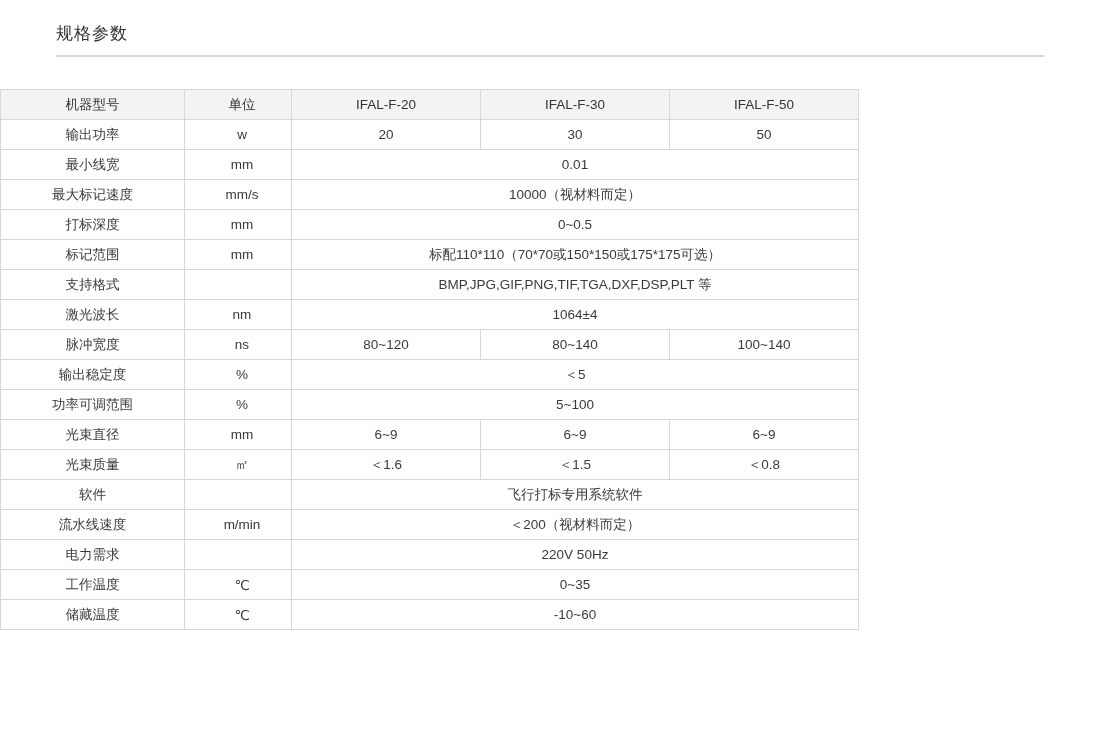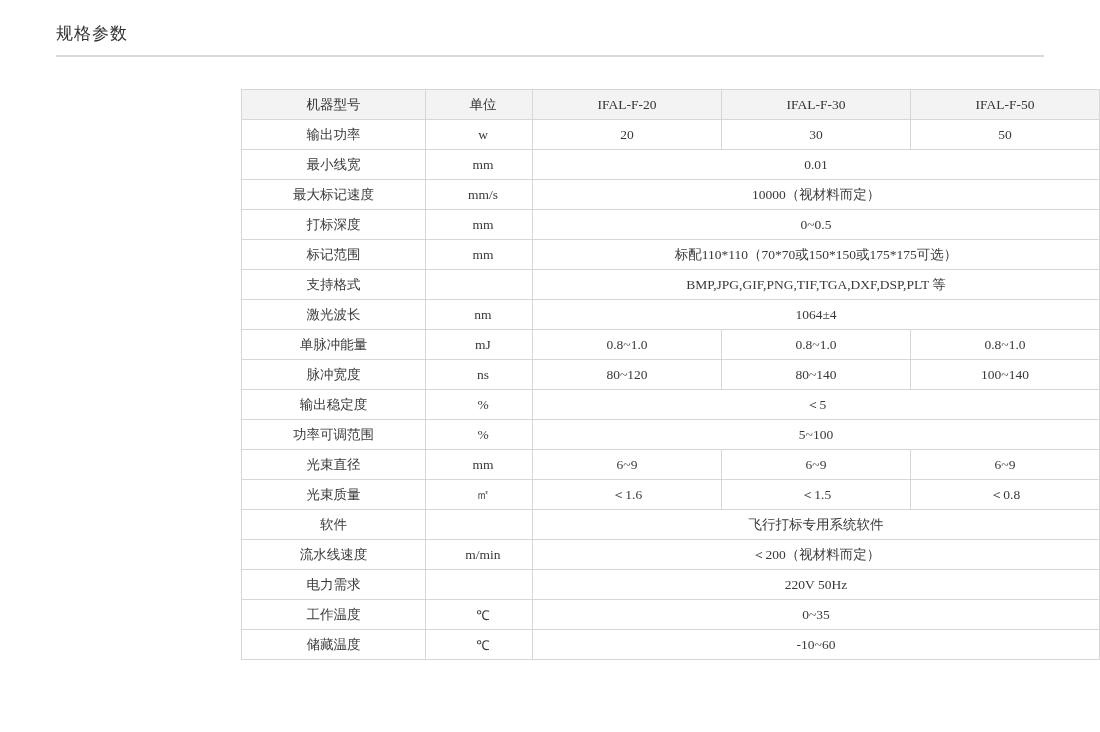--- a/index.html
+++ b/index.html
@@ -22,22 +22,21 @@
     border-radius: 24px;
   }
   .title-rule {
     height: 2px;
     background: #d8d8d8;
     margin: 0 56px 0 56px;
   }
   .table-wrap {
     margin: 32px 0 0 0;
     display: flex;
-    justify-content: flex-end;
-    font-family: Liberation Serif, serif;
+    justify-content: flex-start;
   }
   table.spec {
     border-collapse: collapse;
     width: 810px;
     table-layout: fixed;
     font-size: 13.5px;
   }
   table.spec td {
     border: 1px solid #d7d7d7;
     height: 29px;
@@ -111,27 +110,20 @@
           <td class="label">支持格式</td>
           <td class="unit"></td>
           <td class="model" colspan="3">BMP,JPG,GIF,PNG,TIF,TGA,DXF,DSP,PLT 等</td>
         </tr>
         <tr>
           <td class="label">激光波长</td>
           <td class="unit">nm</td>
           <td class="model" colspan="3">1064±4</td>
         </tr>
         <tr>
-          <td class="label">单脉冲能量</td>
-          <td class="unit">mJ</td>
-          <td class="model">0.8~1.0</td>
-          <td class="model">0.8~1.0</td>
-          <td class="model">0.8~1.0</td>
-        </tr>
-        <tr>
           <td class="label">脉冲宽度</td>
           <td class="unit">ns</td>
           <td class="model">80~120</td>
           <td class="model">80~140</td>
           <td class="model">100~140</td>
         </tr>
         <tr>
           <td class="label">输出稳定度</td>
           <td class="unit">%</td>
           <td class="model" colspan="3">＜5</td>

